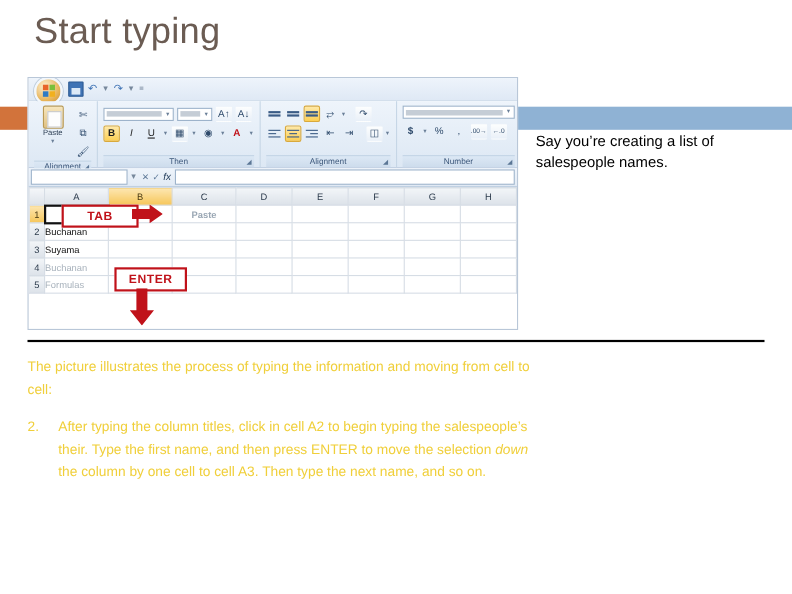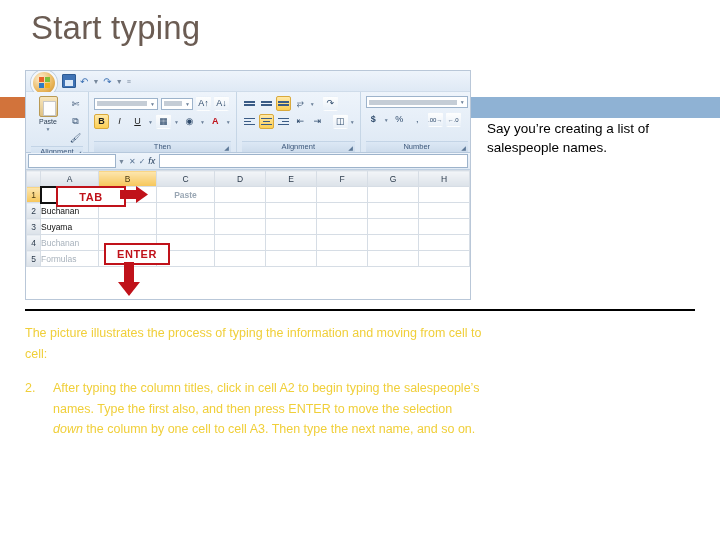--- a/index.html
+++ b/index.html
@@ -481,18 +481,18 @@
   </svg>
 
   <div class="rtext">
     <p>Say you’re creating a list of salespeople names.</p>
   </div>
 
   <div class="btext">
     <p class="intro">The picture illustrates the process of typing the information and moving from cell to cell:</p>
     <ul class="blist">
       <li>
-        <span class="num">2.</span><span>After typing the column titles, click in cell A2 to begin typing the salespeople’s names. Type the first also, and then press ENTER to move the selection </span><i>down</i><span> the column by one cell to cell A3. Then type the next name, and so on.</span>
+        <span class="num">2.</span><span>After typing the column titles, click in cell A2 to begin typing the salespeople’s their. Type the first name, and then press ENTER to move the selection </span><i>down</i><span> the column by one cell to cell A3. Then type the next name, and so on.</span>
       </li>
     </ul>
   </div>
 
 </div>
 
 </body></html>

